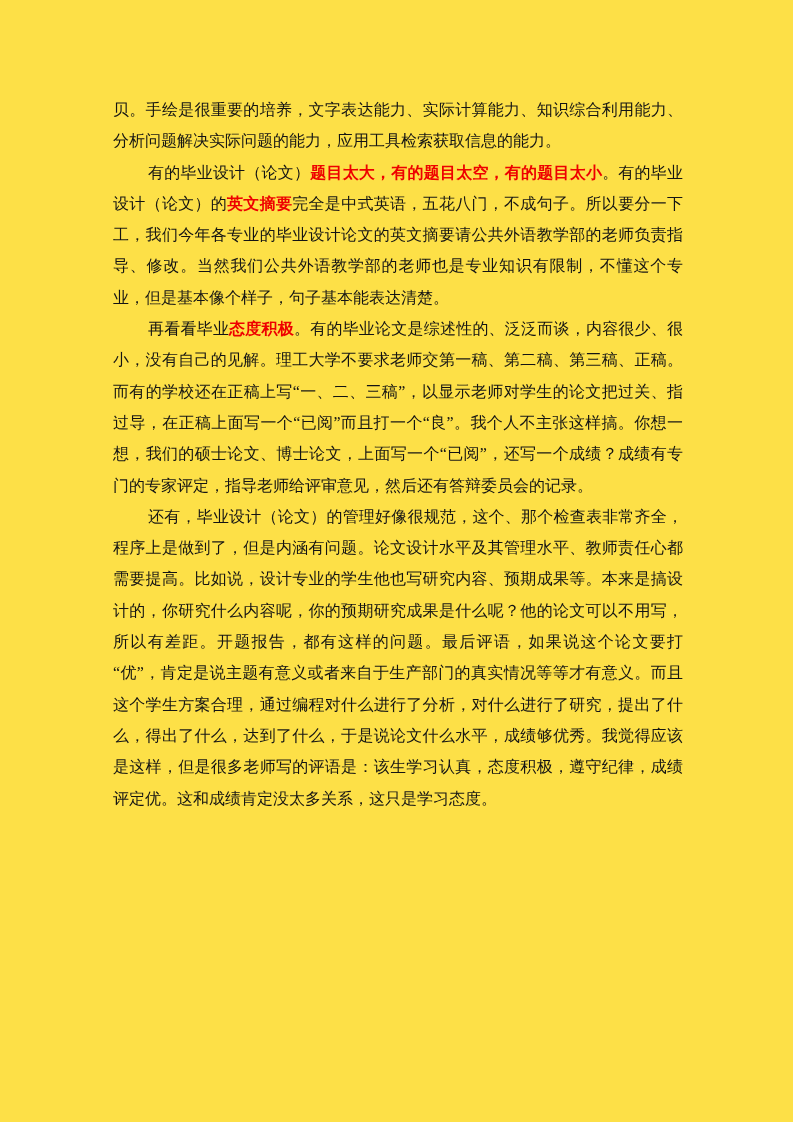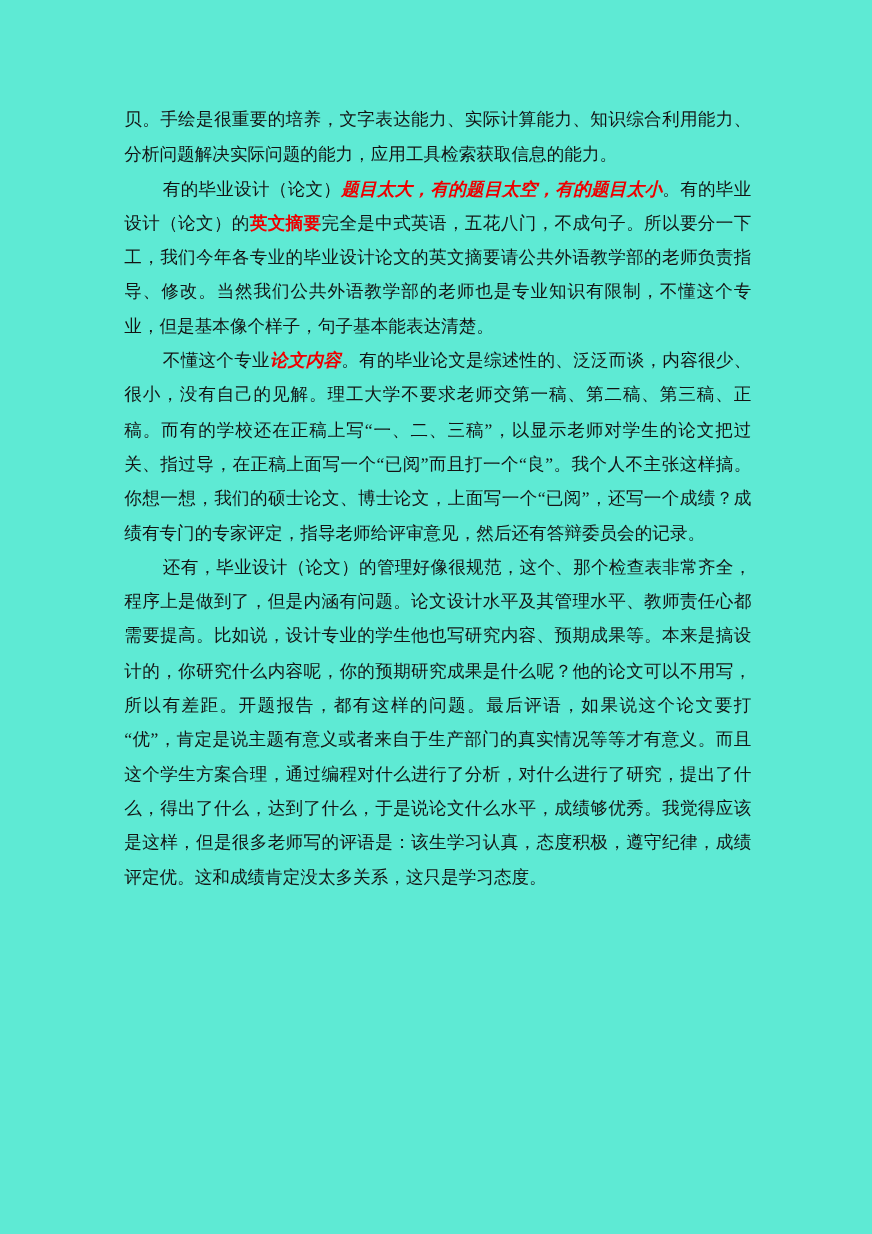--- a/index.html
+++ b/index.html
@@ -4,21 +4,21 @@
 <style>
   html, body {
     margin: 0;
     padding: 0;
     background: #ffffff;
   }
   .page {
     position: relative;
     width: 793px;
     height: 1122px;
-    background: #5eead4;
+    background: #fde047;
     overflow: hidden;
     font-family: "Liberation Serif", "DejaVu Serif", serif;
   }
   .body-text {
     position: absolute;
     left: 113px;
     top: 94px;
     width: 570px;
     font-size: 16px;
     line-height: 31.3px;
@@ -28,21 +28,20 @@
   }
   .para {
     margin: 0;
     padding: 0;
   }
   .para.indent {
     text-indent: 35px;
   }
   .seg-red-bold {
     font-weight: bold;
-    font-style: italic;
   }
   .seg-red-bold-underline {
     font-weight: bold;
     text-underline-offset: 3px;
   }
   .page-number {
     position: absolute;
     top: 1037px;
     left: 0;
     width: 100%;
@@ -53,16 +52,16 @@
     font-family: "Liberation Serif", "DejaVu Serif", serif;
   }
 </style>
 </head>
 <body>
 
 <div class="page">
   <div class="body-text">
       <p class="para"><span class="seg-normal">贝。手绘是很重要的培养，文字表达能力、实际计算能力、知识综合利用能力、分析问题解决实际问题的能力，应用工具检索获取信息的能力。</span></p>
       <p class="para indent"><span class="seg-normal">有的毕业设计（论文）</span><span class="seg-red-bold" style="color: rgb(238, 0, 0);">题目太大，有的题目太空，有的题目太小</span><span class="seg-normal">。有的毕业设计（论文）的</span><span class="seg-red-bold-underline" style="color: rgb(238, 0, 0);">英文摘要</span><span class="seg-normal">完全是中式英语，五花八门，不成句子。所以要分一下工，我们今年各专业的毕业设计论文的英文摘要请公共外语教学部的老师负责指导、修改。当然我们公共外语教学部的老师也是专业知识有限制，不懂这个专业，但是基本像个样子，句子基本能表达清楚。</span></p>
-      <p class="para indent"><span class="seg-normal">不懂这个专业</span><span class="seg-red-bold" style="color: rgb(238, 0, 0);">论文内容</span><span class="seg-normal">。有的毕业论文是综述性的、泛泛而谈，内容很少、很小，没有自己的见解。理工大学不要求老师交第一稿、第二稿、第三稿、正稿。而有的学校还在正稿上写“一、二、三稿”，以显示老师对学生的论文把过关、指过导，在正稿上面写一个“已阅”而且打一个“良”。我个人不主张这样搞。你想一想，我们的硕士论文、博士论文，上面写一个“已阅”，还写一个成绩？成绩有专门的专家评定，指导老师给评审意见，然后还有答辩委员会的记录。</span></p>
+      <p class="para indent"><span class="seg-normal">再看看毕业</span><span class="seg-red-bold" style="color: rgb(238, 0, 0);">态度积极</span><span class="seg-normal">。有的毕业论文是综述性的、泛泛而谈，内容很少、很小，没有自己的见解。理工大学不要求老师交第一稿、第二稿、第三稿、正稿。而有的学校还在正稿上写“一、二、三稿”，以显示老师对学生的论文把过关、指过导，在正稿上面写一个“已阅”而且打一个“良”。我个人不主张这样搞。你想一想，我们的硕士论文、博士论文，上面写一个“已阅”，还写一个成绩？成绩有专门的专家评定，指导老师给评审意见，然后还有答辩委员会的记录。</span></p>
       <p class="para indent"><span class="seg-normal">还有，毕业设计（论文）的管理好像很规范，这个、那个检查表非常齐全，程序上是做到了，但是内涵有问题。论文设计水平及其管理水平、教师责任心都需要提高。比如说，设计专业的学生他也写研究内容、预期成果等。本来是搞设计的，你研究什么内容呢，你的预期研究成果是什么呢？他的论文可以不用写，所以有差距。开题报告，都有这样的问题。最后评语，如果说这个论文要打“优”，肯定是说主题有意义或者来自于生产部门的真实情况等等才有意义。而且这个学生方案合理，通过编程对什么进行了分析，对什么进行了研究，提出了什么，得出了什么，达到了什么，于是说论文什么水平，成绩够优秀。我觉得应该是这样，但是很多老师写的评语是：该生学习认真，态度积极，遵守纪律，成绩评定优。这和成绩肯定没太多关系，这只是学习态度。</span></p>
     </div>
 </div>
 
 </body></html>

